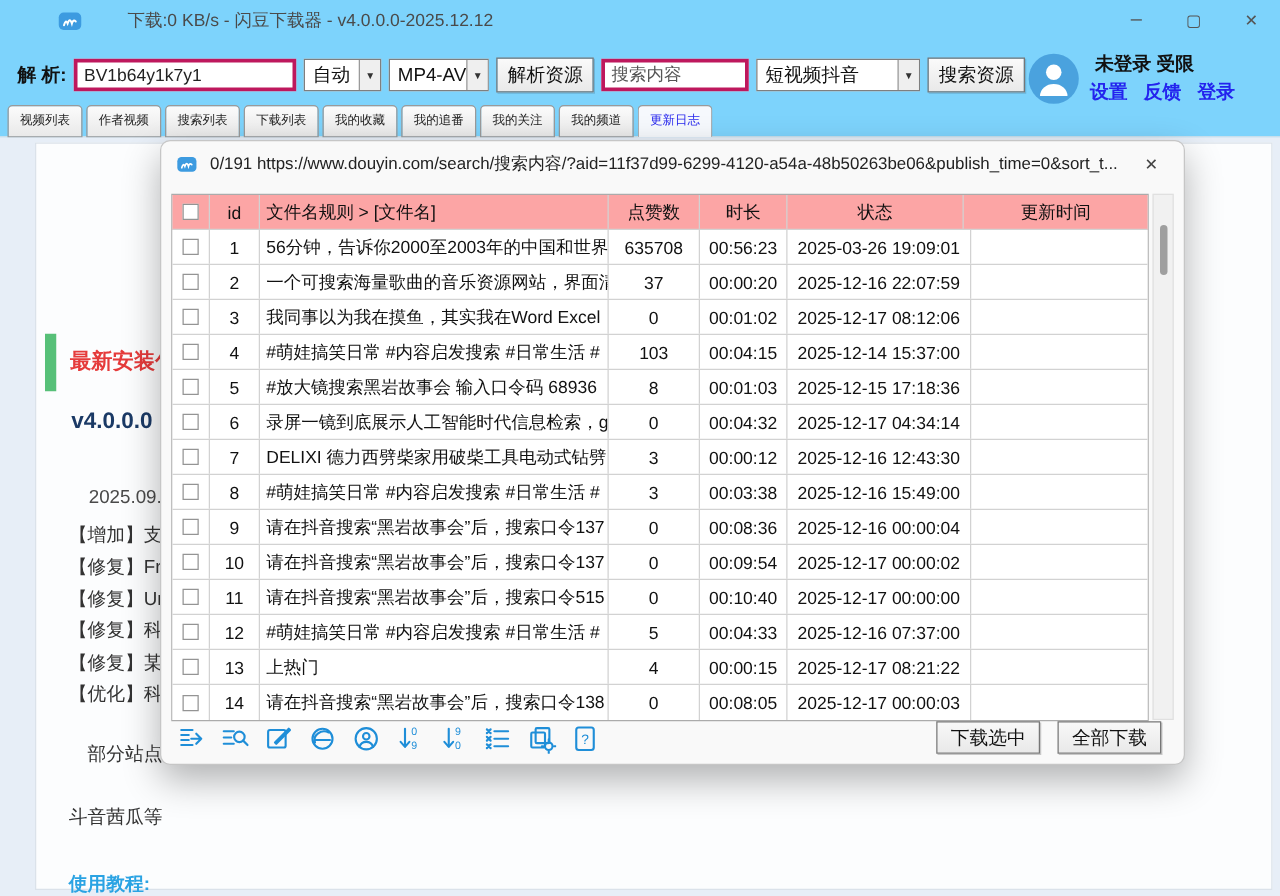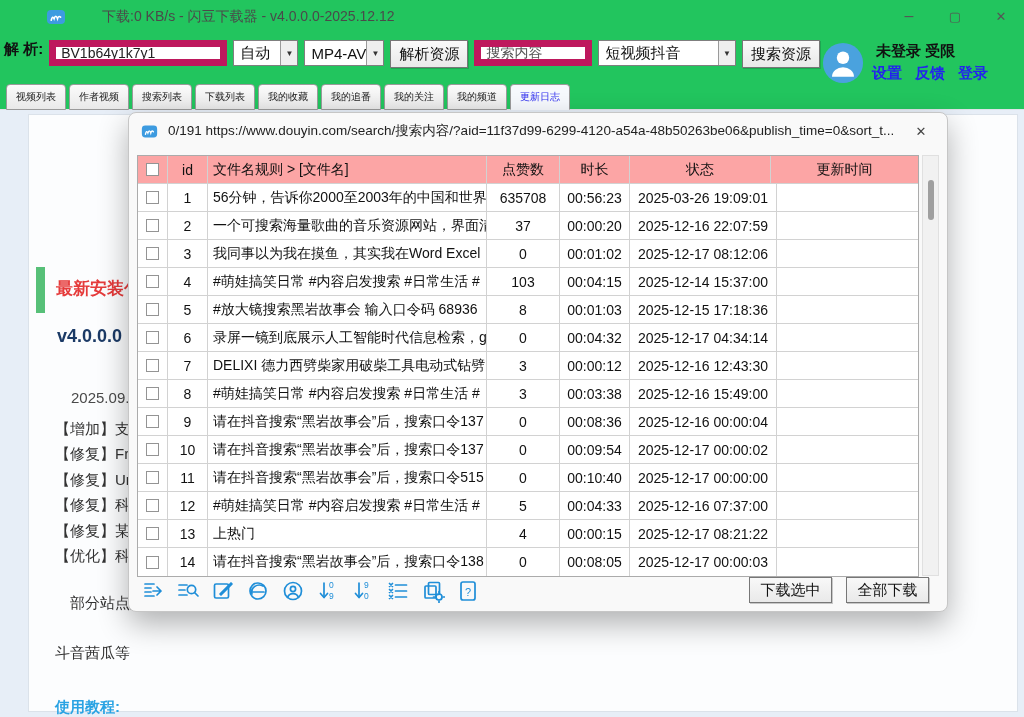--- a/index.html
+++ b/index.html
@@ -1,33 +1,33 @@
 <!DOCTYPE html>
 <html><head>
 <meta charset="utf-8">
 <style>
   * { box-sizing: border-box; margin: 0; padding: 0; }
   html,body { width:1024px; height:717px; overflow:hidden; }
   body { font-family:"Liberation Sans",sans-serif; background:#e7eef7; position:relative; }
 
   
-  .chrome { position:absolute; left:0; top:0; width:1024px; height:110px; background:#22c55e; border-bottom:1px solid #dfe3e8; }
+  .chrome { position:absolute; left:0; top:0; width:1024px; height:110px; background:#7dd3fc; border-bottom:1px solid #dfe3e8; }
   .titlebar { position:absolute; left:0; top:0; width:1024px; height:32px; }
   .app-icon { position:absolute; left:46px; top:7px; width:20px; height:20px; }
   .win-title { position:absolute; left:102px; top:8px; font-size:14px; color:#4a4a4a; white-space:nowrap; }
   .win-controls { position:absolute; right:0; top:0; height:32px; display:flex; }
   .wc-btn { width:46px; height:32px; display:flex; align-items:center; justify-content:center; color:#555; font-size:14px; }
   .glyph-min::before { content:"–"; font-size:16px; }
   .glyph-max::before { content:"▢"; font-size:13px; }
   .glyph-close::before { content:"✕"; font-size:13px; }
 
   
-  .toolbar { position:absolute; left:0; top:40px; width:820px; height:40px; display:flex; gap:6px; padding-left:4px; }
+  .toolbar { position:absolute; left:0; top:40px; width:820px; height:40px; display:flex; align-items:center; gap:6px; padding-left:14px; }
   .tb-label { font-size:15px; font-weight:700; color:#111; white-space:nowrap; }
-  .tb-input { height:26px; border:7px solid #be185d; background:#fff; font-size:14px; padding:0 5px; color:#222; font-family:"Liberation Sans",sans-serif; }
+  .tb-input { height:26px; border:3px solid #be185d; background:#fff; font-size:14px; padding:0 5px; color:#222; font-family:"Liberation Sans",sans-serif; }
   .combo { height:26px; border:1px solid #7f7f7f; background:#fff; display:flex; align-items:stretch; font-size:15px; color:#111; }
   .combo .combo-val { display:flex; align-items:center; padding:0 6px; flex:1; white-space:nowrap; overflow:hidden; }
   .combo .combo-arrow { width:17px; border-left:1px solid #9a9a9a; background:#efefef; display:flex; align-items:center; justify-content:center; }
   .combo .combo-arrow::before { content:"▼"; font-size:8px; color:#333; }
   .win-btn { height:28px; border:1px solid #777; background:linear-gradient(#fafafa,#e9e9e9); font-size:15px; color:#111; padding:0 8px; white-space:nowrap; box-shadow:1px 1px 0 rgba(0,0,0,.15); display:flex; align-items:center; justify-content:center; }
 
   .login-cluster { position:absolute; left:822px; top:40px; width:200px; height:48px; }
   .avatar { position:absolute; left:0; top:2px; width:42px; height:42px; }
   .login-status { position:absolute; left:54px; top:2px; font-size:15px; font-weight:700; color:#111; white-space:nowrap; }
   .login-links { position:absolute; left:50px; top:24px; display:flex; gap:13px; }

